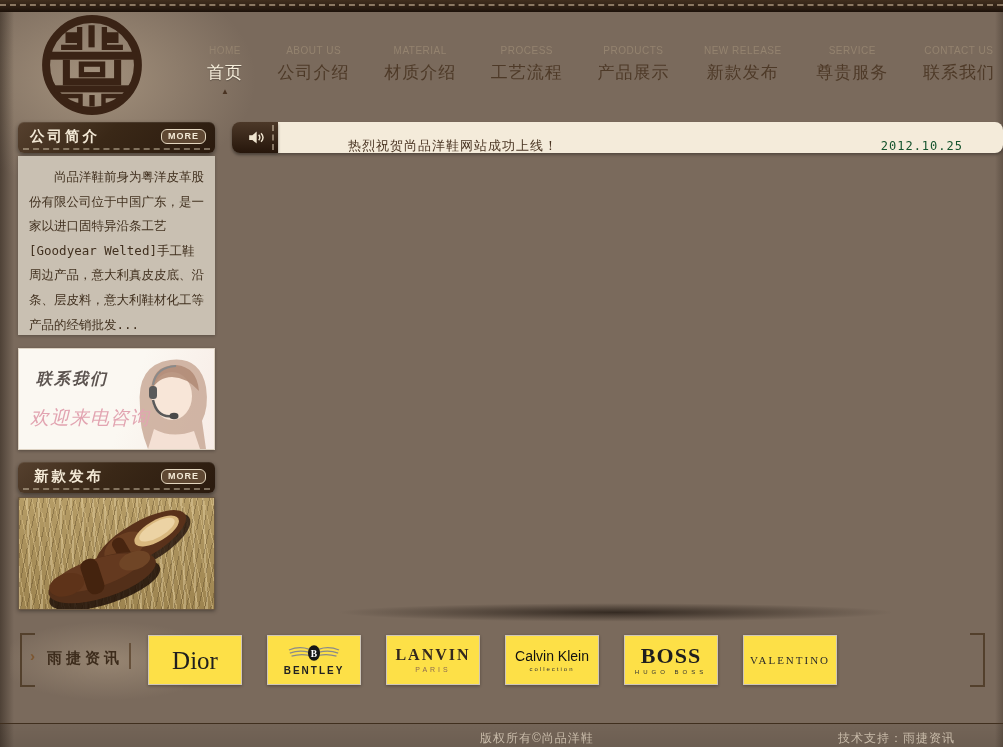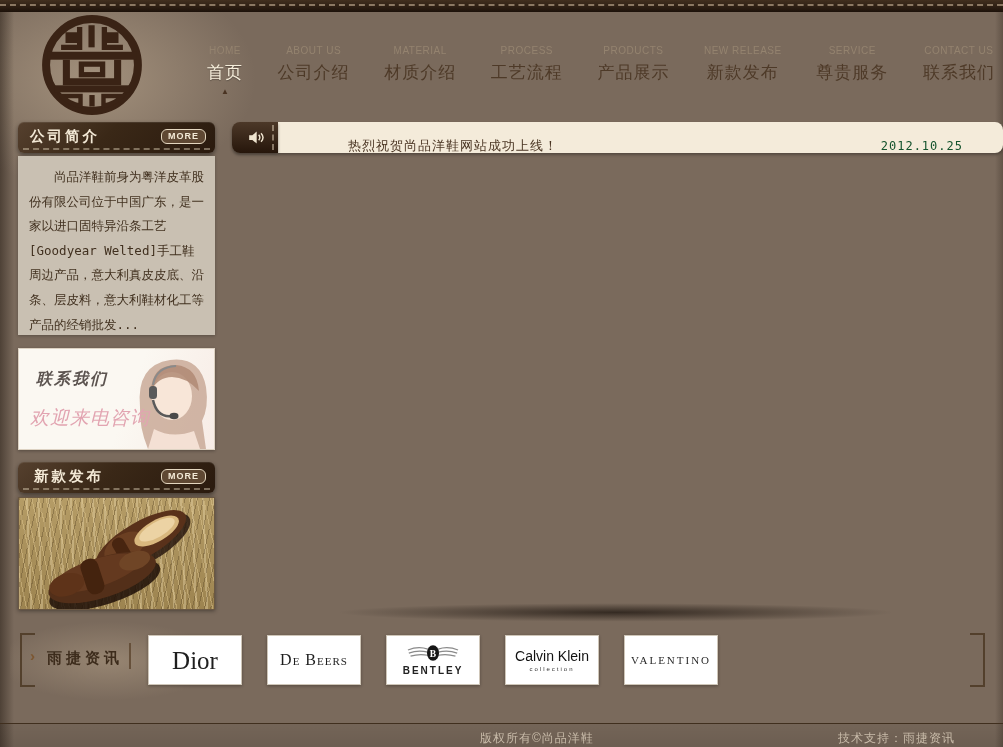--- a/index.html
+++ b/index.html
@@ -83,21 +83,21 @@
   .links-section{position:absolute;left:0;top:630px;width:1003px;height:64px;}
   .links-glow{position:absolute;left:10px;top:-12px;width:220px;height:86px;
         background:radial-gradient(ellipse at 45% 50%, rgba(186,166,140,.45), rgba(186,166,140,0) 65%);}
   .bracket{position:absolute;top:3px;width:13px;height:50px;}
   .bracket-left{left:20px;border-left:2px solid #53402c;border-top:2px solid #53402c;border-bottom:2px solid #53402c;}
   .bracket-right{right:18px;border-right:2px solid #53402c;border-top:2px solid #53402c;border-bottom:2px solid #53402c;}
   .links-arrow{position:absolute;left:30px;top:17px;color:#7c5630;font-size:15px;font-weight:bold;}
   .links-title{position:absolute;left:47px;top:19px;font-size:15px;font-weight:bold;color:#3d2c1c;letter-spacing:4px;}
   .links-divider{position:absolute;left:129px;top:13px;height:26px;border-left:2px solid #66503a;}
   .brand-row{position:absolute;left:148px;top:5px;display:flex;gap:25px;}
-  .brand-card{width:92px;height:48px;background:#ffffff;border:1px solid #cfc6b8;box-sizing:content-box;
+  .brand-card{width:92px;height:48px;background:#fde047;border:1px solid #cfc6b8;box-sizing:content-box;
         box-shadow:0 1px 3px rgba(0,0,0,.3);display:flex;flex-direction:column;align-items:center;
         justify-content:center;cursor:pointer;color:#1e1e1e;overflow:hidden;}
   .brand-card .l1,.brand-card .l2{display:block;line-height:1;white-space:nowrap;}
   .brand-dior .l1{font-family:"Liberation Serif",serif;font-size:25px;}
   .brand-debeers .l1{font-family:"Liberation Serif",serif;font-variant:small-caps;font-size:16px;letter-spacing:1px;}
   .brand-bentley .l1{font-size:10px;font-weight:bold;letter-spacing:2px;margin-top:3px;color:#222;}
   .brand-lanvin .l1{font-family:"Liberation Serif",serif;font-weight:bold;font-size:16px;letter-spacing:2px;color:#33281e;}
   .brand-lanvin .l2{font-size:7px;letter-spacing:3px;color:#8d6b52;margin-top:3px;}
   .brand-ck .l1{font-size:14px;letter-spacing:0;color:#111;}
   .brand-ck .l2{font-size:6px;letter-spacing:2px;margin-top:3px;color:#333;}
@@ -244,42 +244,47 @@
     <div class="links-glow"></div>
     <div class="bracket bracket-left"></div>
     <div class="bracket bracket-right"></div>
     <span class="links-arrow">›</span>
     <span class="links-title">雨捷资讯</span>
     <div class="links-divider"></div>
     <div class="brand-row">
       <div class="brand-card brand-dior">
         <span class="l1">Dior</span>
       </div>
-      <div class="brand-card brand-debeers">
-        <span class="l1">De Beers</span>
-      </div>
       <div class="brand-card brand-bentley">
         <svg viewBox="0 0 64 22" width="56" height="19">
           <g stroke="#8a8a8a" stroke-width="1.4" fill="none">
             <path d="M3,7 Q15,2 26,6"></path>
               <path d="M4,10.5 Q15,6.5 26,9.5"></path>
               <path d="M6,14 Q16,11 26,13"></path>
             <path d="M61,7 Q49,2 38,6"></path>
               <path d="M60,10.5 Q49,6.5 38,9.5"></path>
               <path d="M58,14 Q48,11 38,13"></path>
           </g>
           <ellipse cx="32" cy="10.5" rx="7" ry="9" fill="#161616"></ellipse>
           <text x="32" y="14.5" font-size="11" fill="#fff" text-anchor="middle" font-family="Liberation Serif, serif" font-weight="bold">B</text>
         </svg>
         <span class="l1">BENTLEY</span>
       </div>
+      <div class="brand-card brand-lanvin">
+        <span class="l1">LANVIN</span>
+        <span class="l2">PARIS</span>
+      </div>
       <div class="brand-card brand-ck">
         <span class="l1">Calvin Klein</span>
         <span class="l2">collection</span>
       </div>
+      <div class="brand-card brand-boss">
+        <span class="l1">BOSS</span>
+        <span class="l2">HUGO BOSS</span>
+      </div>
       <div class="brand-card brand-valentino">
         <span class="l1">VALENTINO</span>
       </div>
     </div>
   </div>
 
   <div class="footer">
     <span class="footer-copyright">版权所有©尚品洋鞋</span>
     <span class="footer-support">技术支持：雨捷资讯</span>
   </div>

